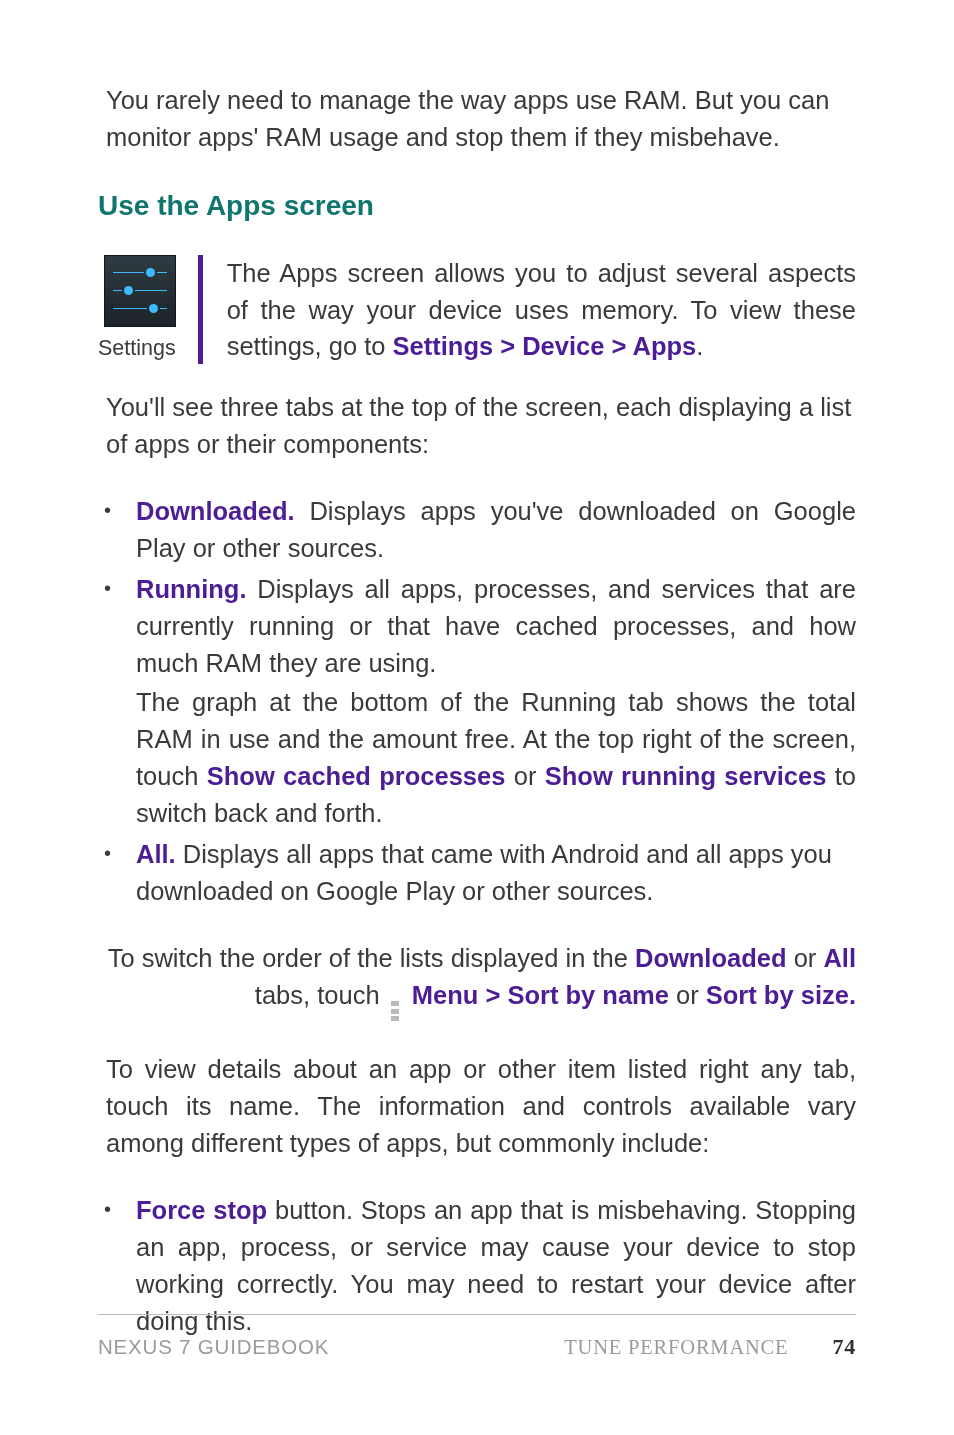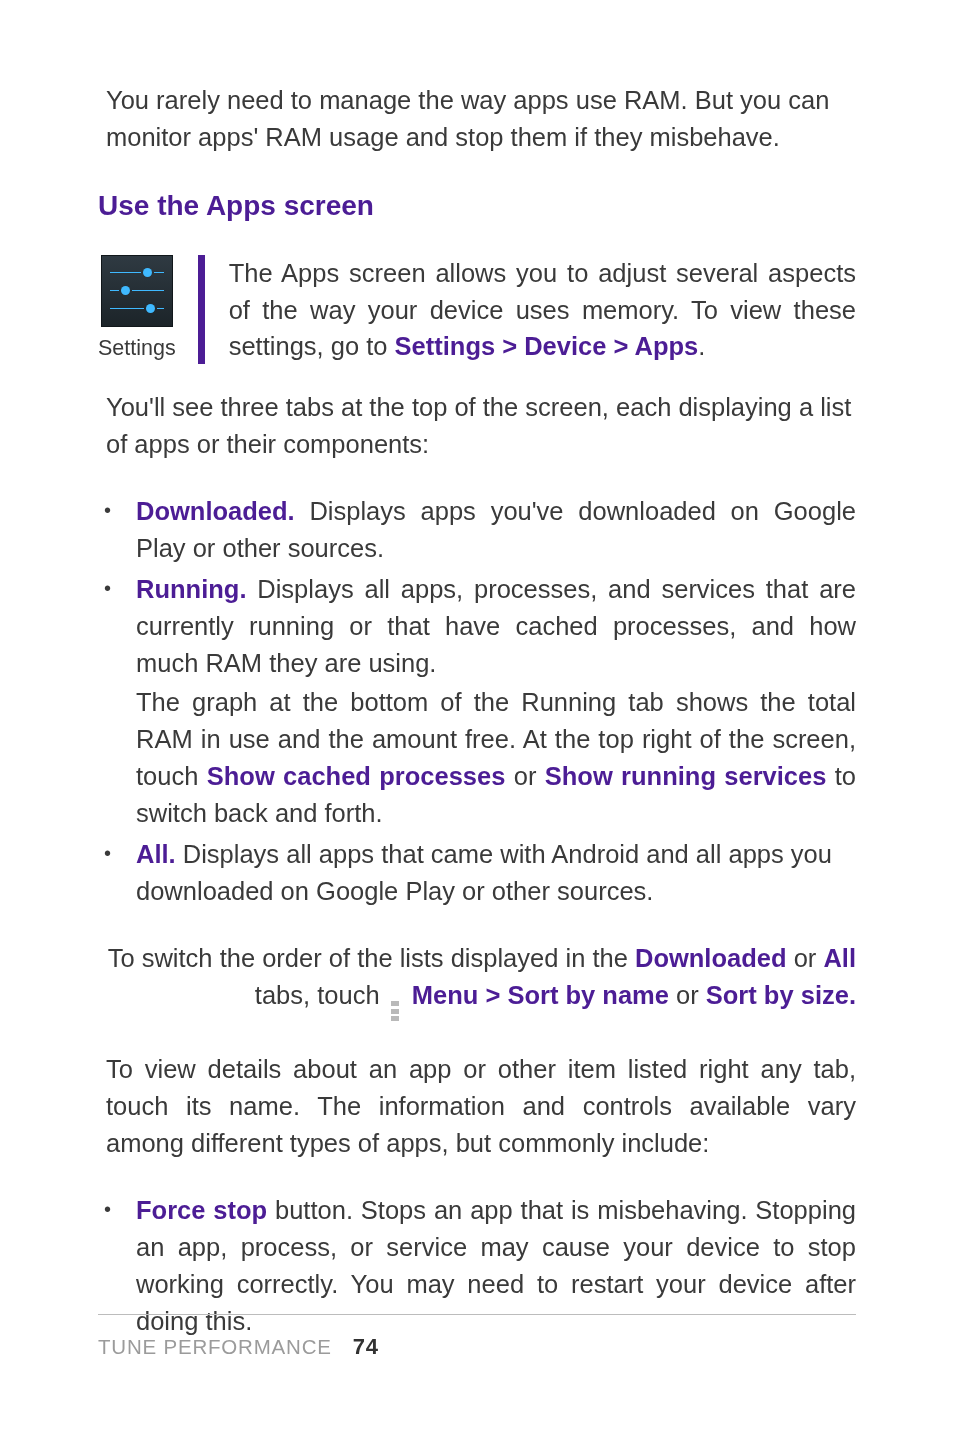--- a/index.html
+++ b/index.html
@@ -8,23 +8,23 @@
     height: 1435px;
     background: #ffffff;
     font-family: "Helvetica Neue", Arial, sans-serif;
     color: #3a3a3a;
     padding: 82px 98px 60px 98px;
     position: relative;
     font-size: 25.5px;
     line-height: 1.45;
   }
   .para { text-align: justify; margin-bottom: 30px; margin-left: 8px; }
-  .heading { font-weight: 700; font-size: 28px; color: #4c1d95; margin-top: 26px; margin-bottom: 28px; }
+  .heading { font-weight: 700; font-size: 28px; color: #0f766e; margin-top: 26px; margin-bottom: 28px; }
   .icon-row { display: flex; align-items: flex-start; margin-bottom: 24px; }
-  .icon-block { display: flex; flex-direction: column; align-items: center; padding-right: 22px; border-right: 7px solid #4c1d95; margin-right: 24px; }
+  .icon-block { display: flex; flex-direction: column; align-items: flex-end; padding-right: 22px; border-right: 5px solid #4c1d95; margin-right: 24px; }
   .settings-icon {
     width: 72px; height: 72px;
     background: linear-gradient(#2f3a42,#1c2429);
     display: flex; flex-direction: column; justify-content: center; gap: 10px;
     padding: 8px 8px;
     border: 1px solid #11171b;
   }
   .slider-row { display:flex; align-items:center; height:8px; }
   .slider-line { flex:1; height:1.5px; background:#3fb9ff; }
   .slider-knob { width:9px; height:9px; border-radius:50%; background:#3fb9ff; margin:0 2px; }
@@ -32,21 +32,21 @@
   .icon-para { flex:1; text-align: justify; }
   ul.bullets { list-style:none; padding:0; margin:0 0 30px 0; }
   ul.bullets > li { display:flex; margin-bottom: 4px; }
   ul.bullets > li > .dot { width: 38px; flex:none; text-align:left; padding-left:6px; font-size:20px; line-height:34px; color:#3a3a3a; }
   ul.bullets > li > .li-body { flex:1; text-align: justify; }
   .sub-para { margin-top: 2px; }
   .b { font-weight:700; color:#4c1d95; }
   .menu-icon { display:inline-flex; flex-direction:column; justify-content:space-between; width:8px; height:20px; vertical-align:-2px; margin:0 6px 0 4px; }
   .menu-icon span { width:8px; height:5px; background:#b9b9b9; }
   .footer { position:absolute; left:98px; right:98px; bottom:72px; border-top:1px solid #bcbcbc; padding-top:16px; font-size:20.5px; letter-spacing:0.8px; color:#9b9b9b; display:flex; justify-content:space-between; align-items:baseline; }
-  .footer .right { display:flex; align-items:baseline; gap:21px; }
+  .footer .right { display:flex; align-items:baseline; gap:44px;font-family:Liberation Serif, serif; }
   .footer .num { font-weight:700; color:#323232; font-size:22px; }
 </style>
 </head>
 <body>
 
 <p class="para" style="text-align:left">You rarely need to manage the way apps use RAM. But you can monitor apps' RAM usage and stop them if they misbehave.</p>
 
 <h2 class="heading">Use the Apps screen</h2>
 
 <div class="icon-row">
@@ -102,17 +102,18 @@
 <p class="para">To view details about an app or other item listed right any tab, touch its name. The information and controls available vary among different types of apps, but commonly include:</p>
 
 <ul class="bullets" style="margin-bottom:0">
   <li>
     <span class="dot">•</span>
     <div class="li-body"><span class="b">Force stop</span><span> button. Stops an app that is misbehaving. Stopping an app, process, or service may cause your device to stop working correctly. You may need to restart your device after doing this.</span></div>
   </li>
 </ul>
 
 <div class="footer">
+  <span>NEXUS 7 GUIDEBOOK</span>
   <span class="right">
     <span>TUNE PERFORMANCE</span>
     <span class="num">74</span>
   </span>
 </div>
 
 </body></html>

